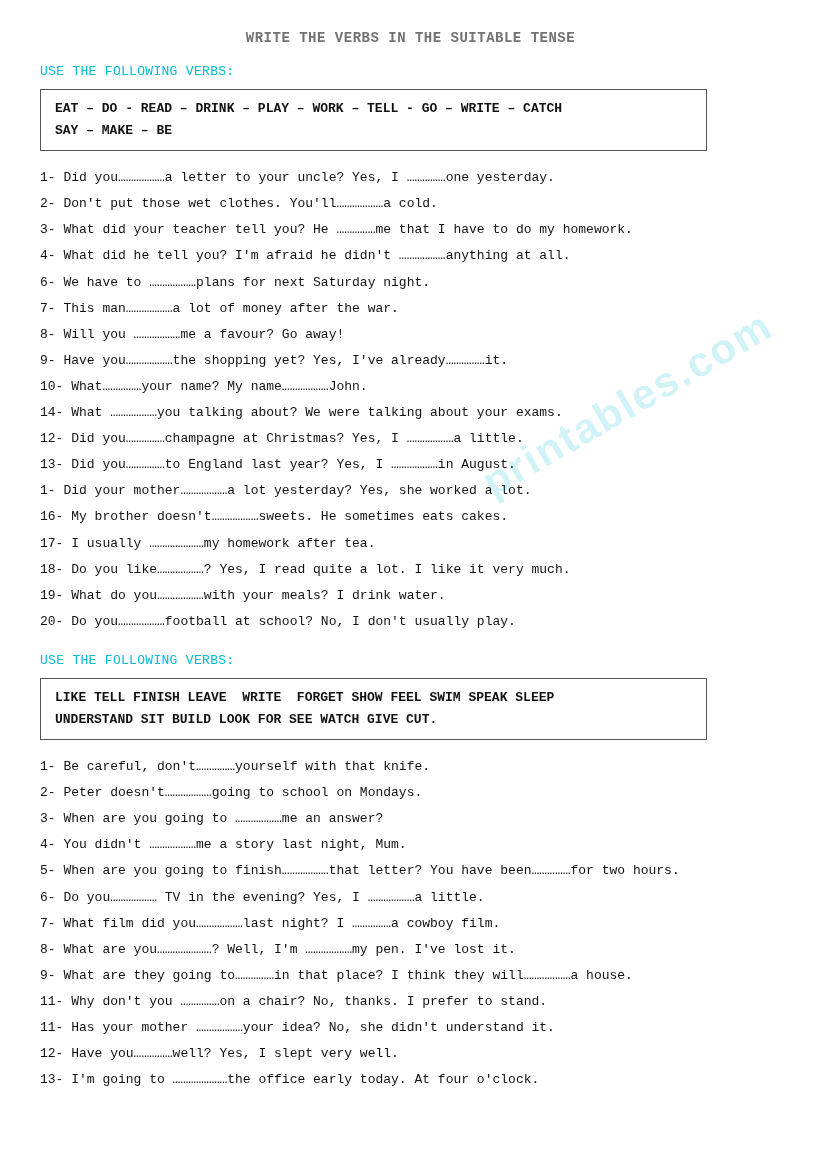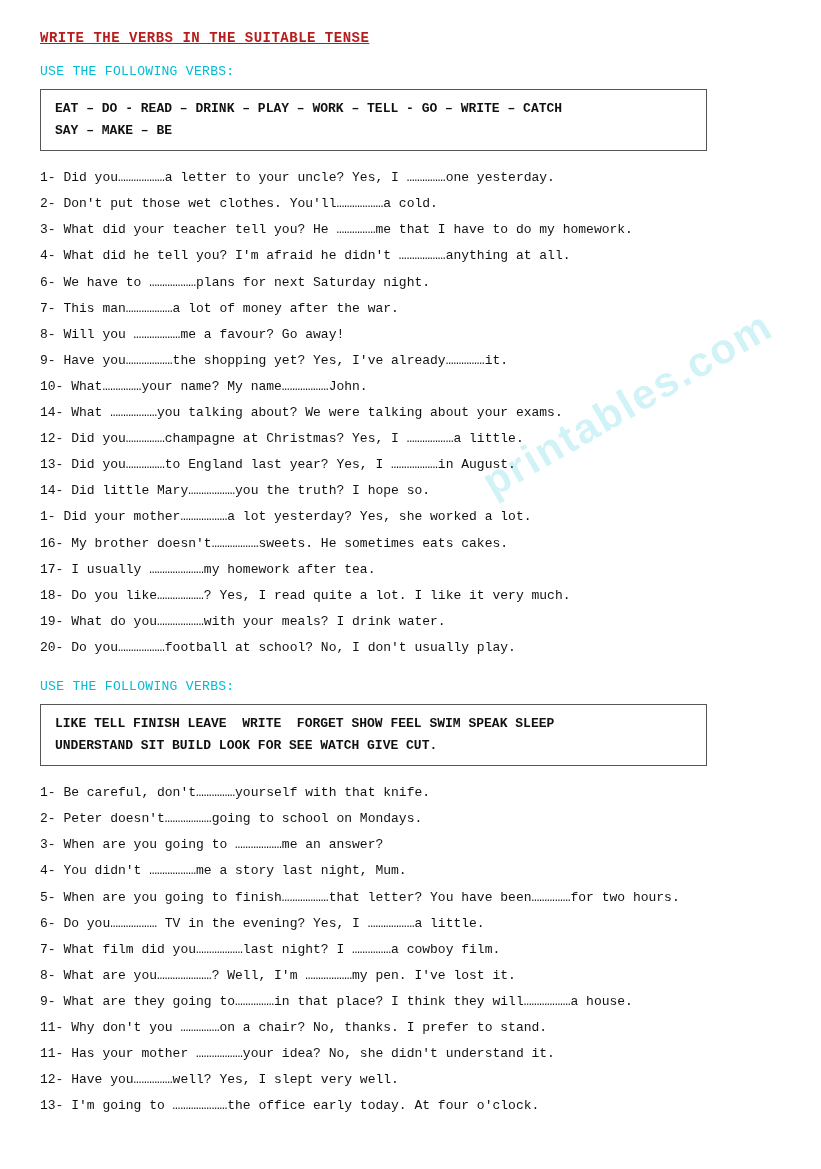--- a/index.html
+++ b/index.html
@@ -7,26 +7,26 @@
       background: #fff;
       font-family: 'Courier New', Courier, monospace;
       font-size: 13px;
       color: #111;
       padding: 30px 40px;
       width: 821px;
       min-height: 1169px;
       position: relative;
     }
     .page-title {
-      color: #b91c1c;
+      color: #737373;
       font-weight: bold;
-      text-decoration: underline;
       font-size: 14px;
       margin-bottom: 18px;
       letter-spacing: 0.5px;
+      text-align: center;
     }
     .section-label {
       color: #00bcd4;
       font-weight: normal;
       font-size: 13px;
       margin-bottom: 10px;
       letter-spacing: 0.3px;
     }
     .verb-box {
       border: 1px solid #555;
@@ -82,21 +82,20 @@
   <li>3-   What did your teacher tell you? He ……………me that I have to do my homework.</li>
   <li>4-   What did he tell you? I'm afraid he didn't ………………anything at all.</li>
   <li>6-   We have to ………………plans for next Saturday night.</li>
   <li>7-   This man………………a lot of money after the war.</li>
   <li>8-   Will you ………………me a favour? Go away!</li>
   <li>9-   Have you………………the shopping yet? Yes, I've already……………it.</li>
   <li>10-  What……………your name? My name………………John.</li>
   <li>14-  What ………………you talking about? We were talking about your exams.</li>
   <li>12-  Did you……………champagne at Christmas? Yes, I ………………a little.</li>
   <li>13-  Did you……………to England last year? Yes, I ………………in August.</li>
-  <li>14-  Did little Mary………………you the truth? I hope so.</li>
   <li>1-  Did your mother………………a lot yesterday? Yes, she worked a lot.</li>
   <li>16-  My brother doesn't………………sweets. He sometimes eats cakes.</li>
   <li>17-  I usually …………………my homework after tea.</li>
   <li>18-  Do you like………………? Yes, I read quite a lot. I like it very much.</li>
   <li>19-  What do you………………with your meals? I drink water.</li>
   <li>20-  Do you………………football at school? No, I don't usually play.</li>
 </ul>
 
 <div class="section-label">USE THE FOLLOWING VERBS:</div>
 

